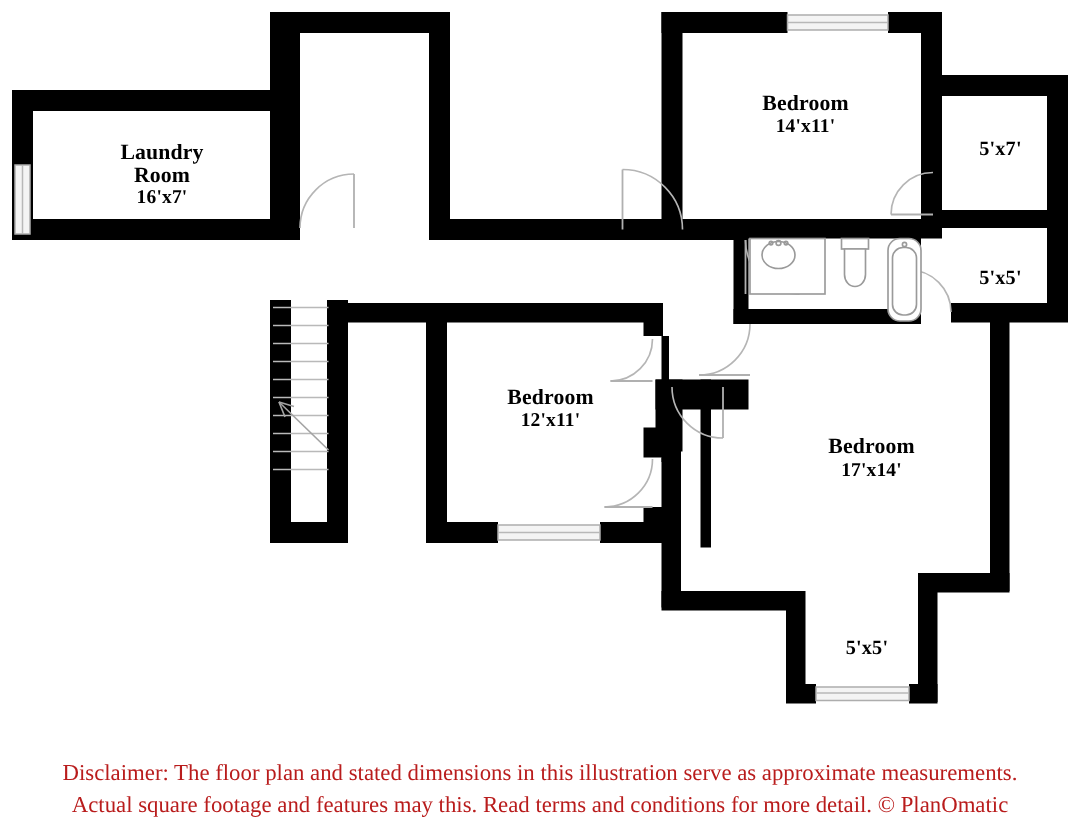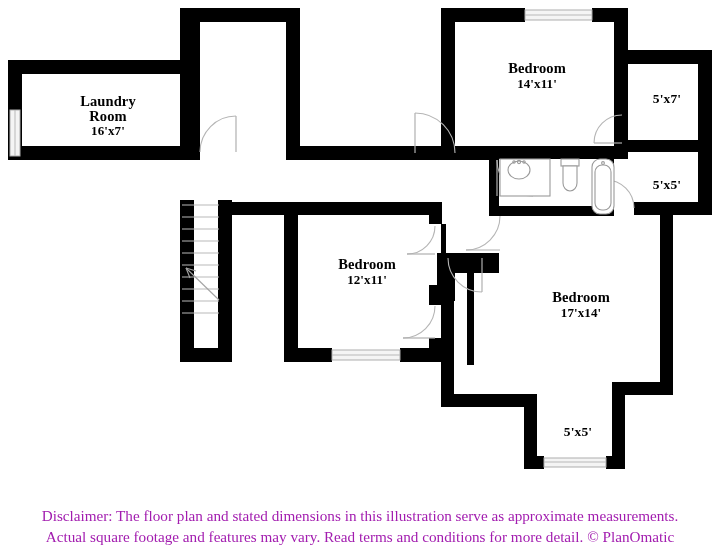--- a/index.html
+++ b/index.html
@@ -83,21 +83,21 @@
 
   #disclaimer {
     position: absolute;
     left: 0;
     top: 505px;
     width: 720px;
     text-align: center;
     font-family: "Liberation Serif", serif;
     font-size: 15.2px;
     line-height: 21px;
-    color: #a21caf;
+    color: #b91c1c;
   }
   #disclaimer .line { display: block; white-space: nowrap; }
 </style>
 </head>
 <body>
 
 <div id="page">
 
   <svg id="floorplan-svg" viewBox="0 0 720 500" preserveAspectRatio="none">
 
@@ -280,16 +280,16 @@
     <g>
       <text class="room-label closet-dim" x="667" y="103">5'x7'</text>
       <text class="room-label closet-dim" x="667" y="189">5'x5'</text>
       <text class="room-label closet-dim" x="578" y="436">5'x5'</text>
     </g>
 
   </svg>
 
   <div id="disclaimer">
     <span class="line">Disclaimer: The floor plan and stated dimensions in this illustration serve as approximate measurements.</span>
-    <span class="line">Actual square footage and features may vary. Read terms and conditions for more detail. © PlanOmatic</span>
+    <span class="line">Actual square footage and features may this. Read terms and conditions for more detail. © PlanOmatic</span>
   </div>
 
 </div>
 
 </body></html>

